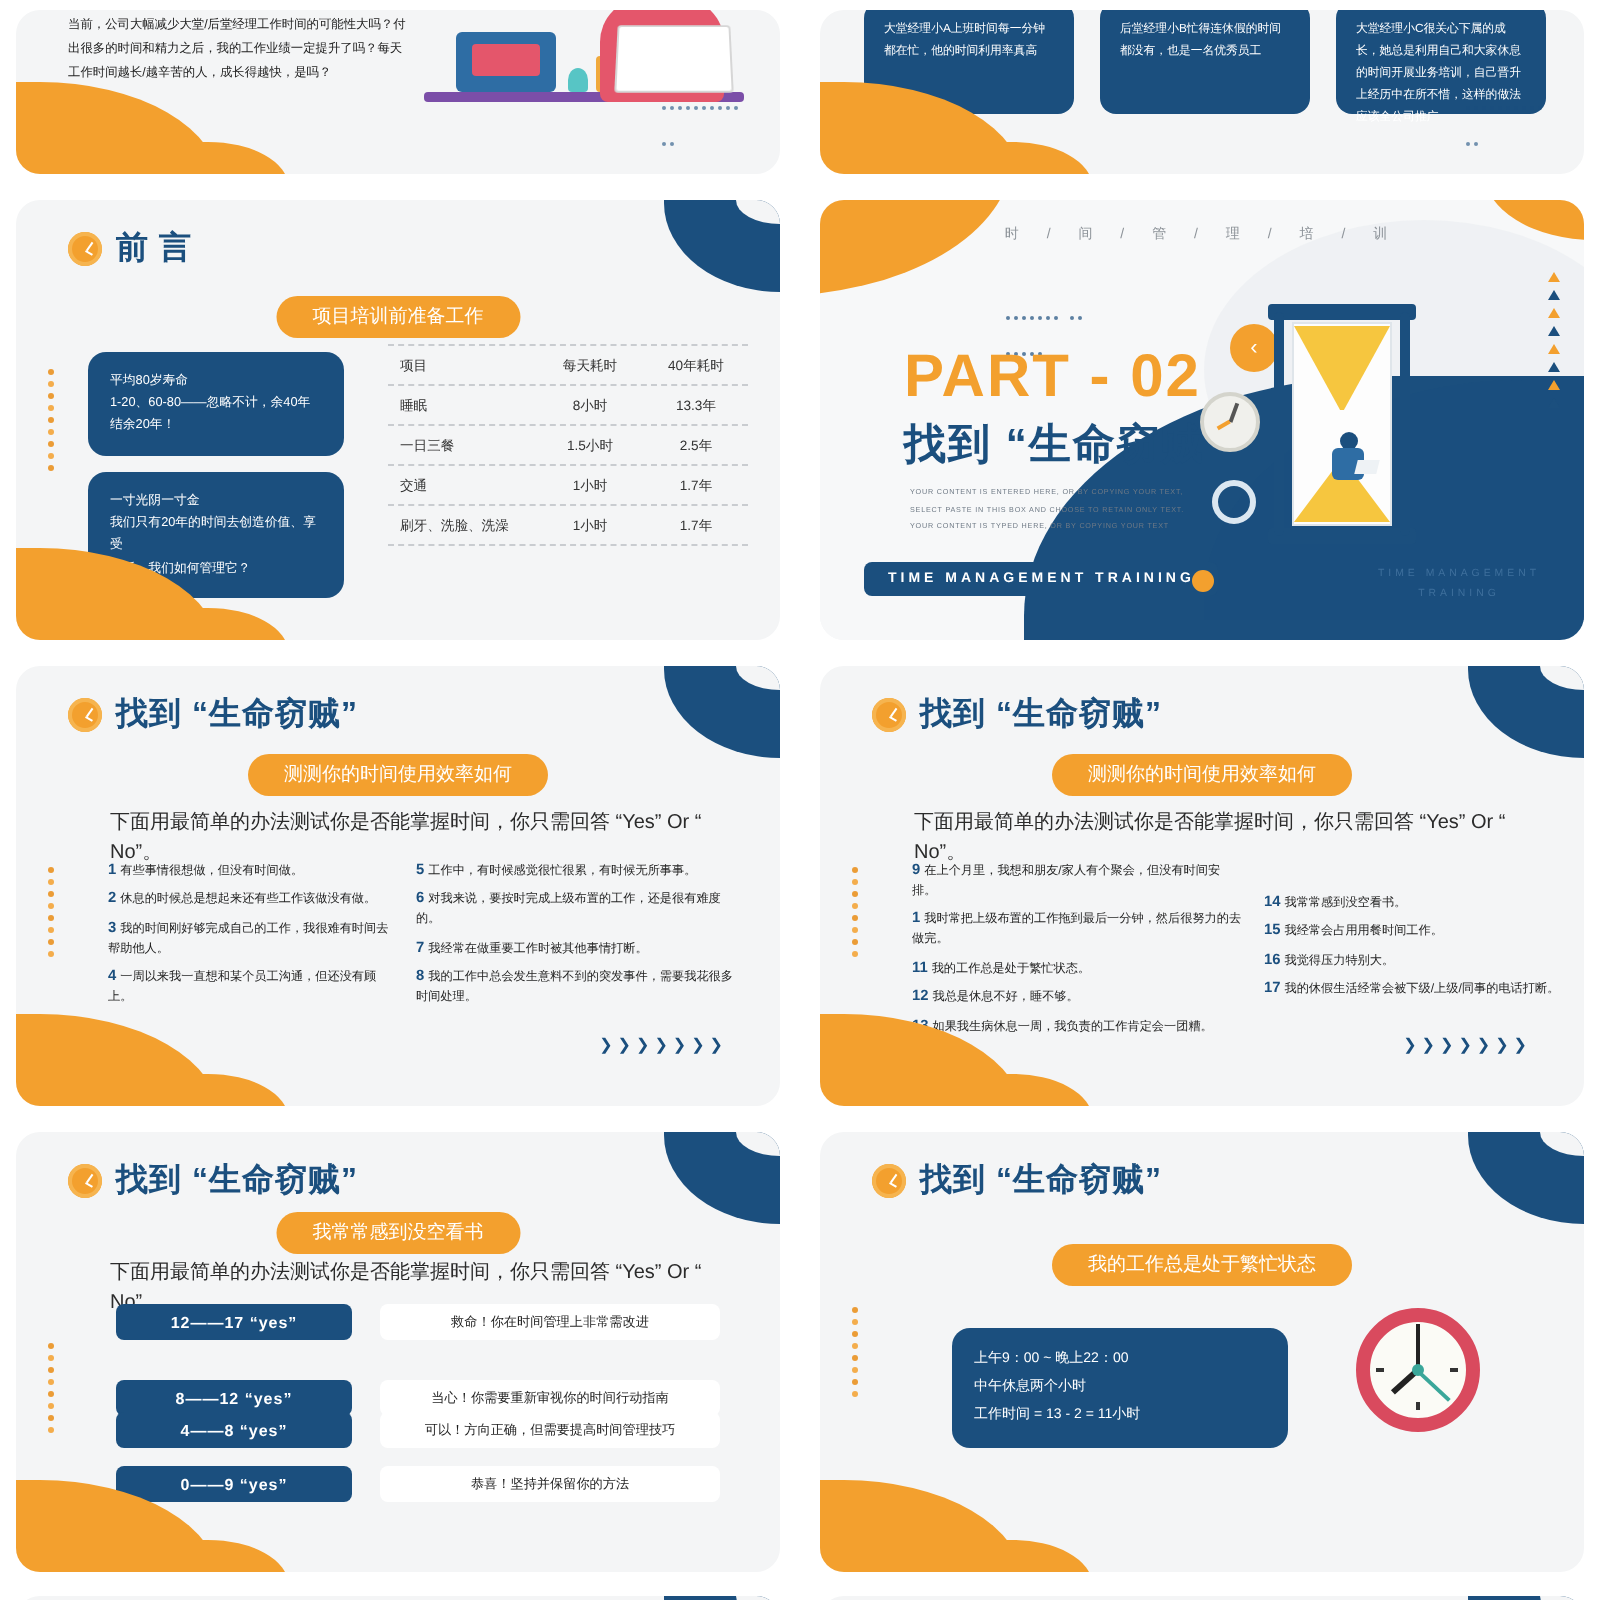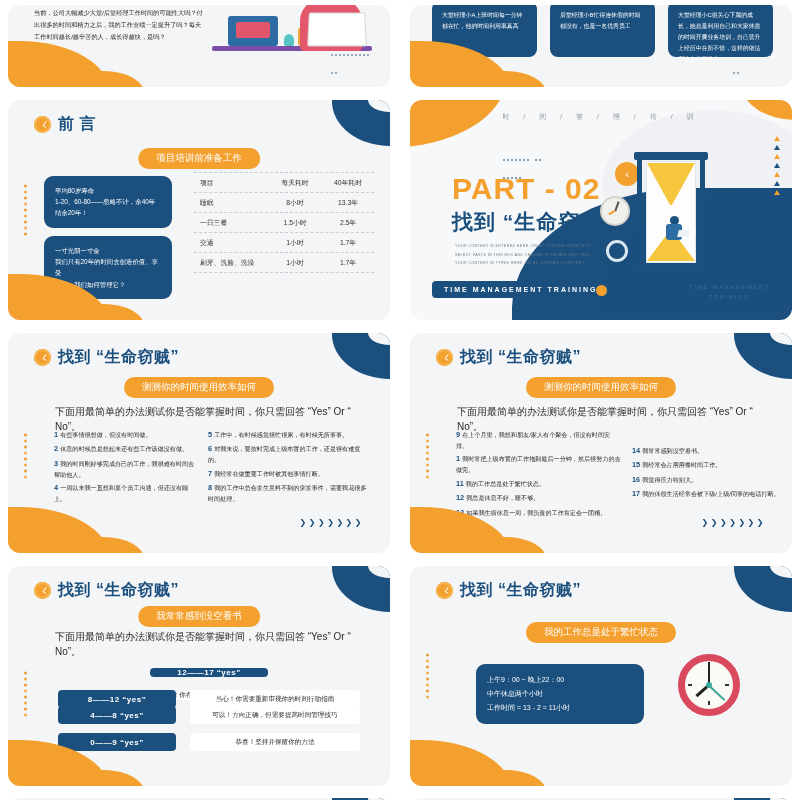--- a/index.html
+++ b/index.html
@@ -525,21 +525,21 @@
         <i></i>
           <i></i>
           <i></i>
           <i></i>
           <i></i>
           <i></i>
           <i></i>
           <i></i>
       </div>
 
-      <div class="score-row" style="top:102px;flex-direction:column;">
+      <div class="score-row" style="top:86px;">
         <div class="score-key">12——17 “yes”</div>
         <div class="score-val">救命！你在时间管理上非常需改进</div>
       </div>
       <div class="score-row" style="top:113px;margin-top:11px;">
         <div class="score-key">8——12 “yes”</div>
         <div class="score-val">当心！你需要重新审视你的时间行动指南</div>
       </div>
       <div class="score-row" style="top:140px;">
         <div class="score-key">4——8 “yes”</div>
         <div class="score-val">可以！方向正确，但需要提高时间管理技巧</div>

